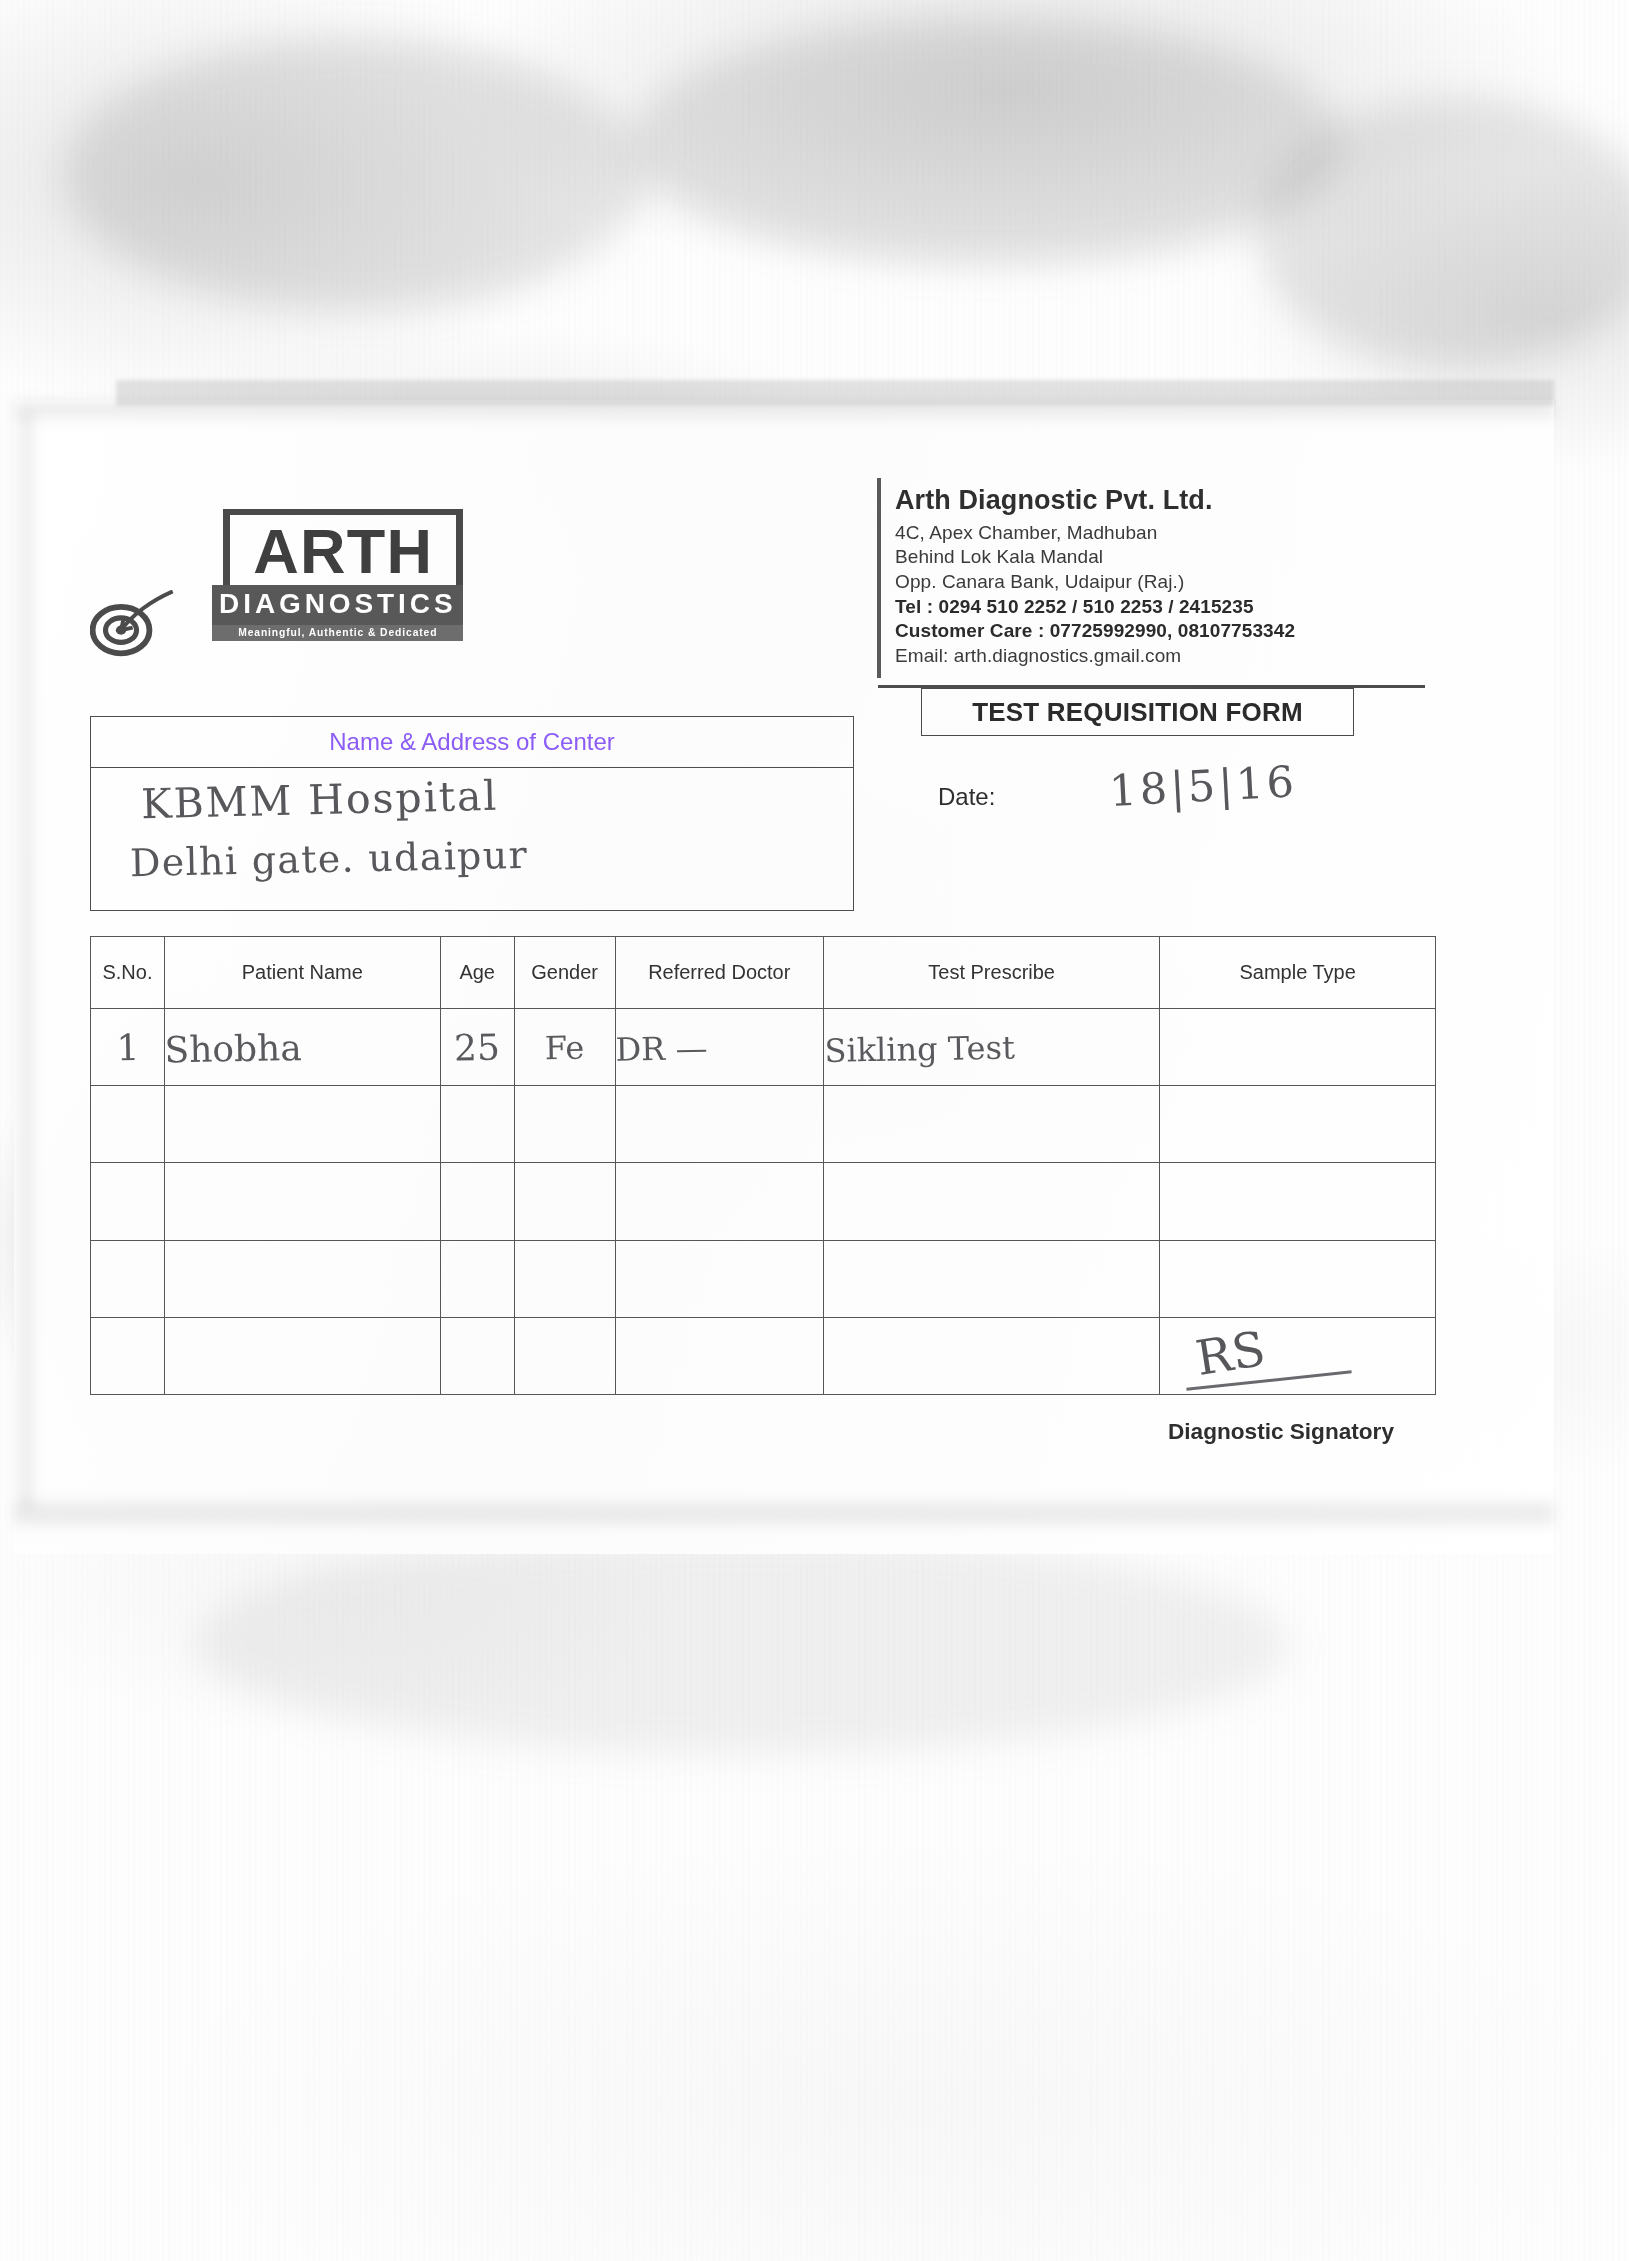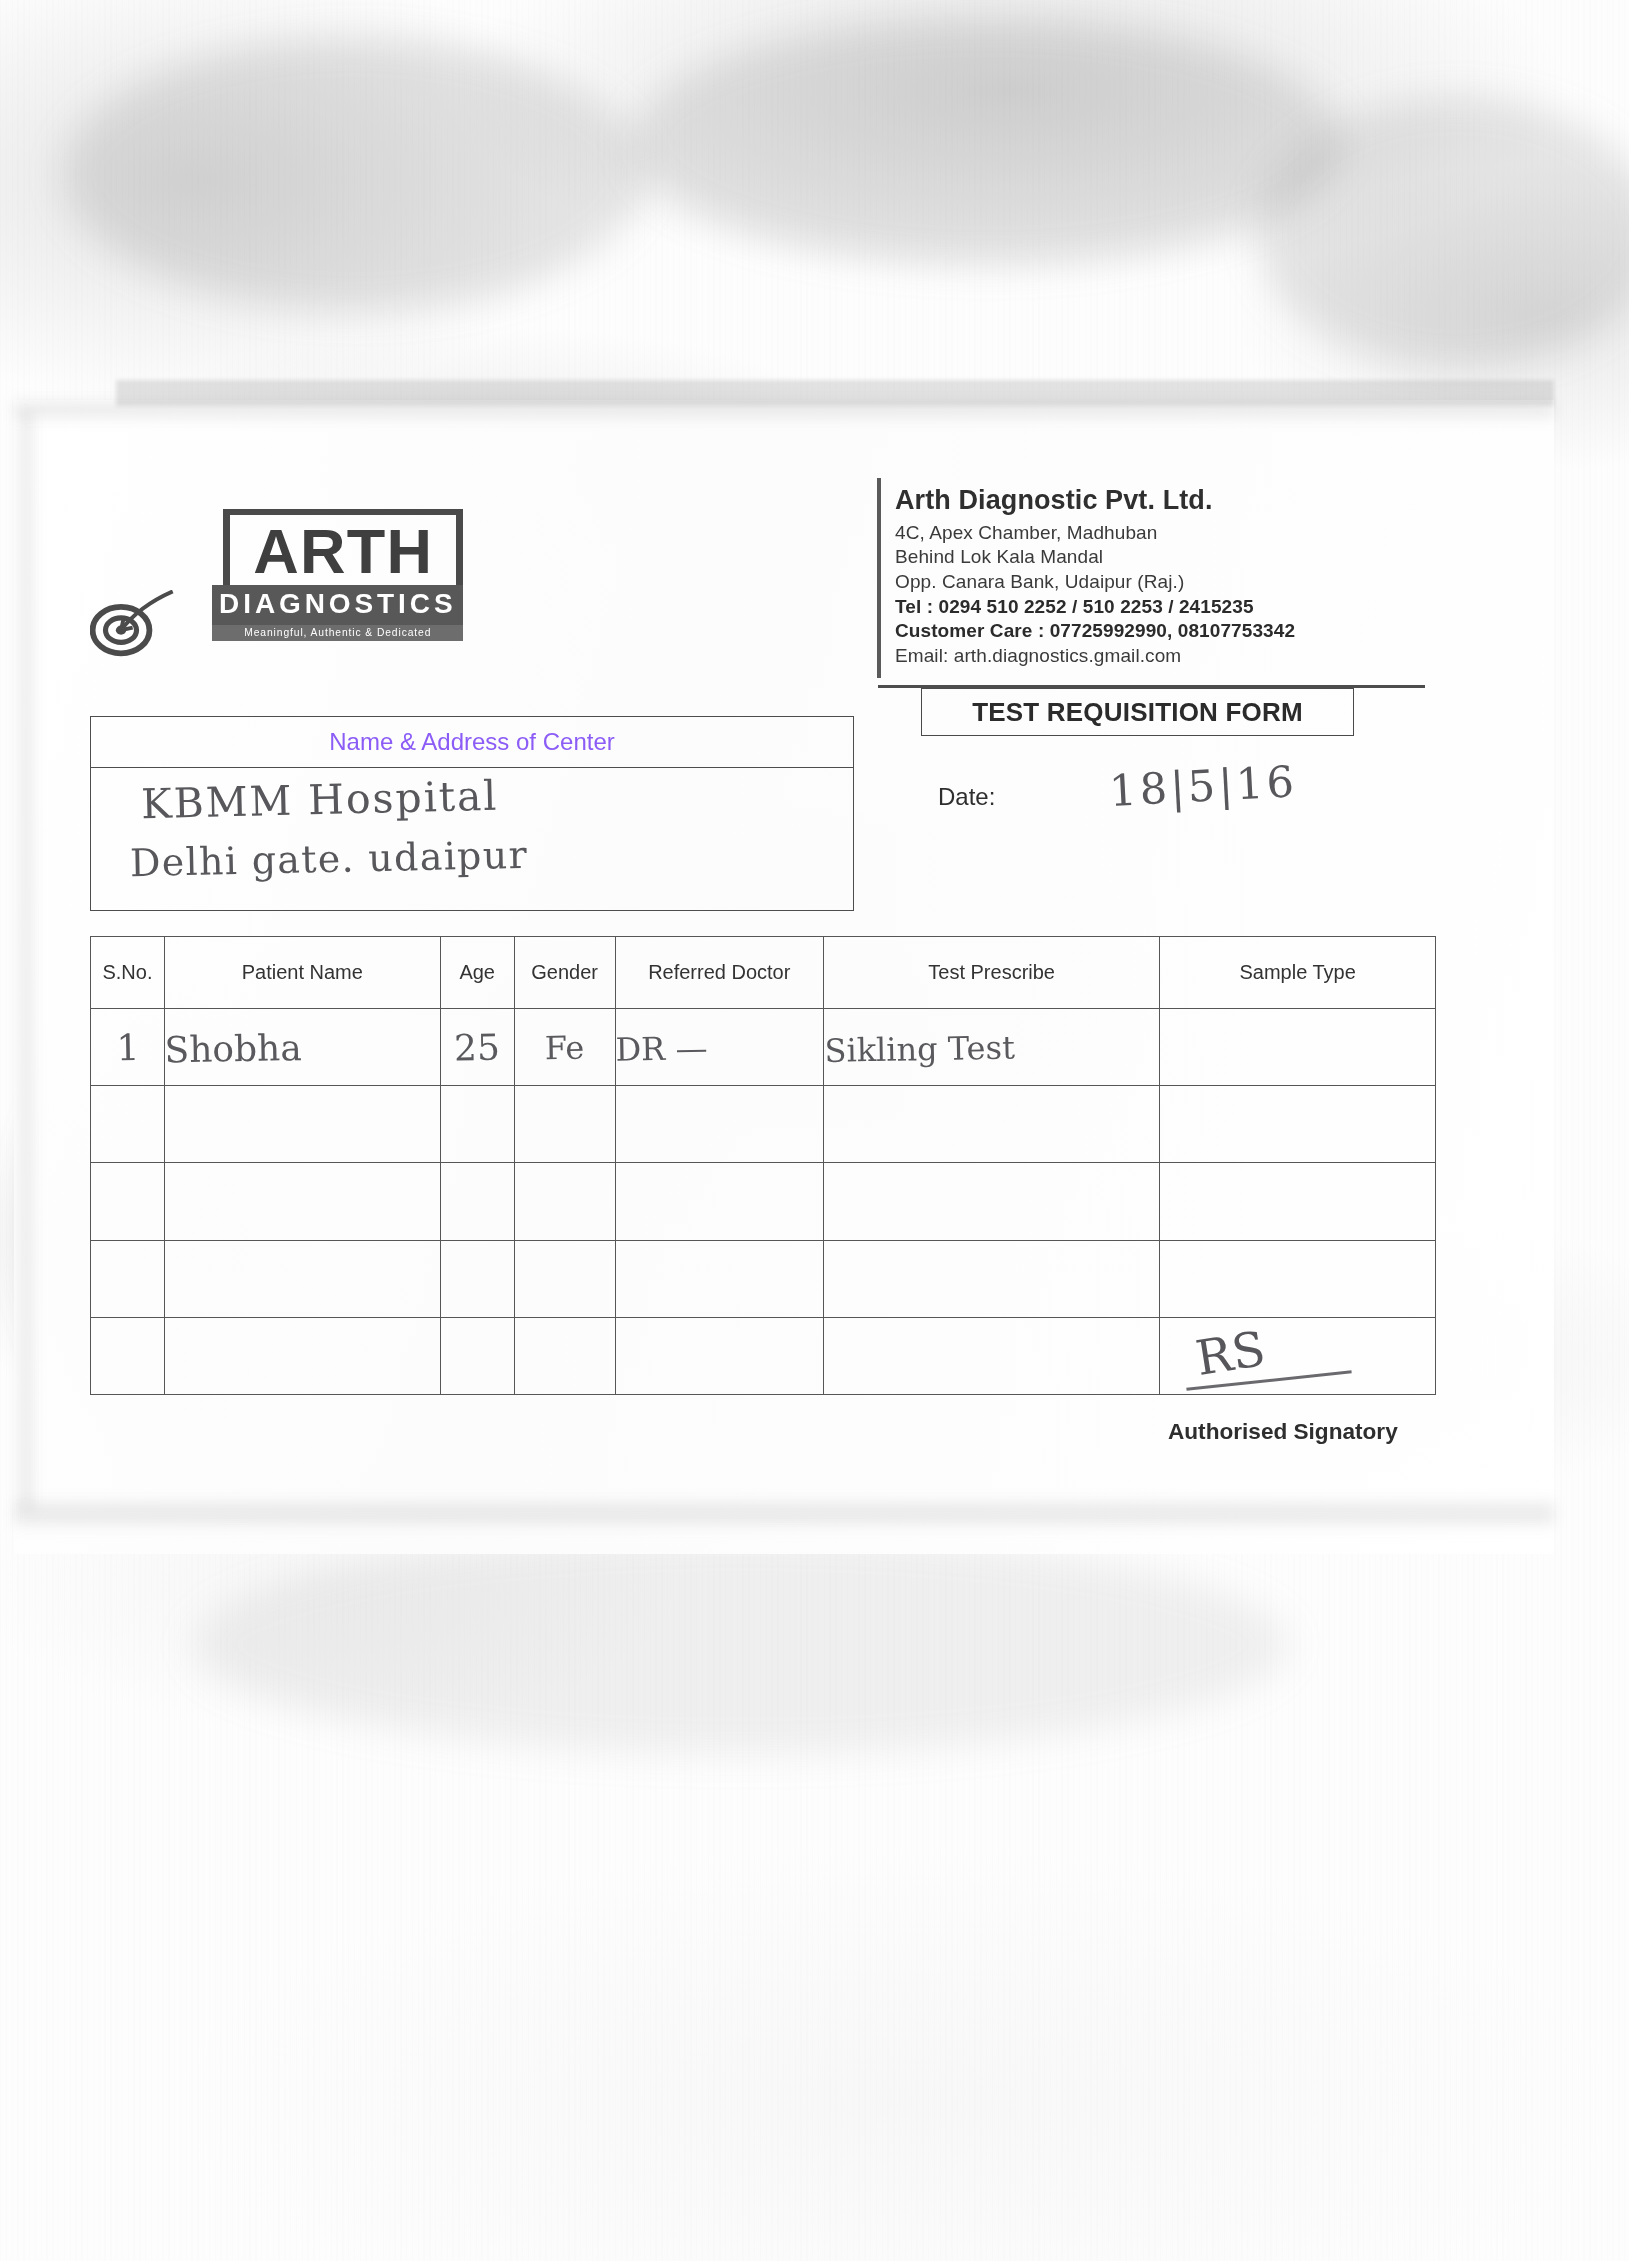--- a/index.html
+++ b/index.html
@@ -108,21 +108,21 @@
     letter-spacing: 3.9px;
     font-weight: 600;
     text-align: center;
     padding: 3.2px 0 4.5px 0;
   }
   .logo-tag {
     background: #6d6d6d;
     color: #fff;
     font-size: 10.3px;
     letter-spacing: 0.9px;
-    font-weight: 400;
+    font-weight: 700;
     text-align: center;
     padding: 2.6px 0 3.2px 0;
   }
   .target-icon {
     position: absolute;
     left: 90px;
     top: 590px;
     width: 84px;
     height: 68px;
   }
@@ -446,14 +446,14 @@
         <td></td>
         <td></td>
         <td></td>
       </tr>
     </tbody>
   </table>
 </div>
 
 <div class="sign-hand">RS</div>
 <div class="sign-stroke"></div>
-<div class="sign-label">Authorised Signatory</div>
+<div class="sign-label">Diagnostic Signatory</div>
 
 
 </body></html>

